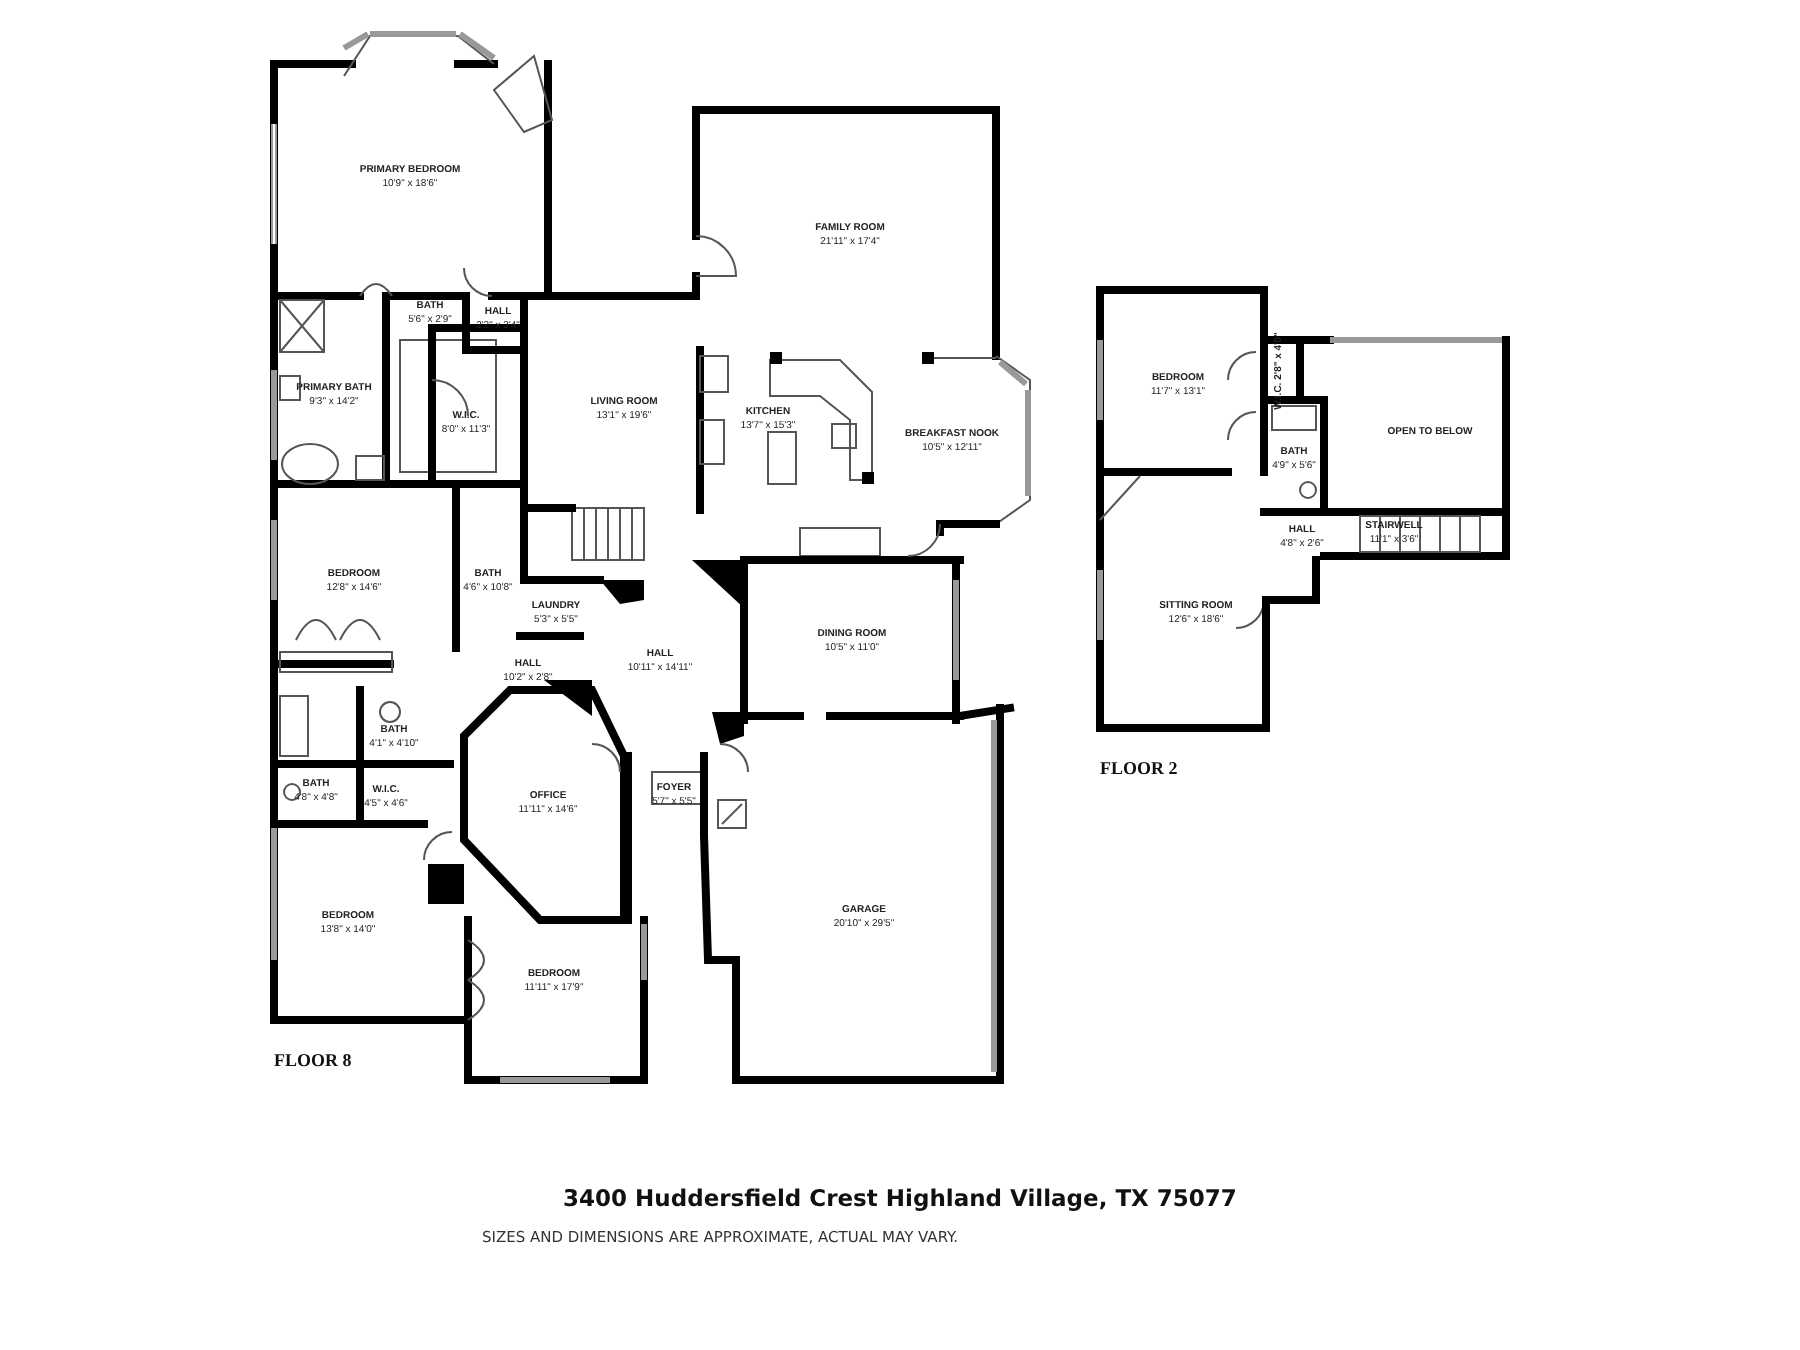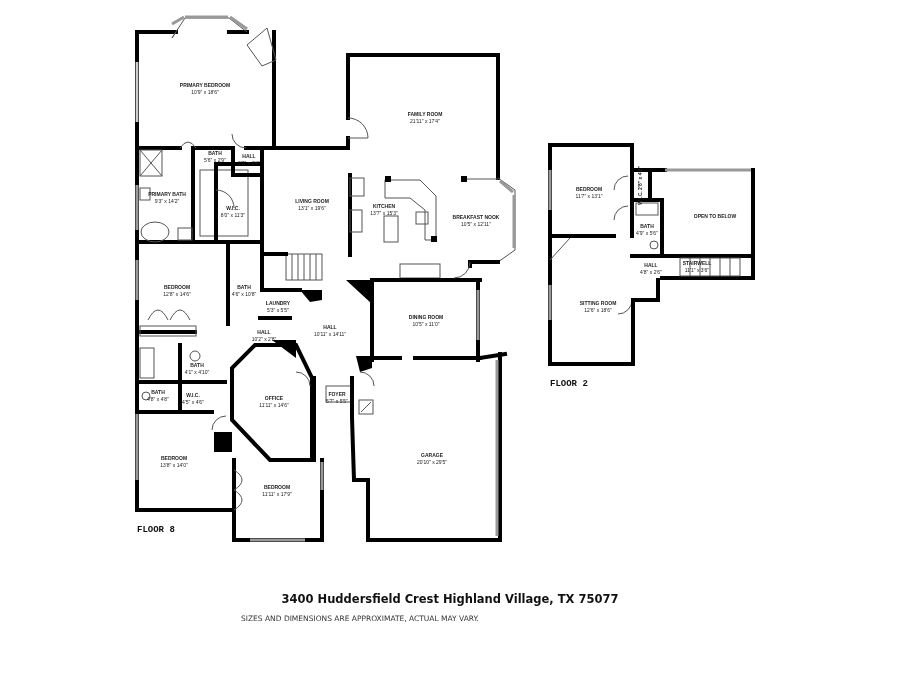--- a/index.html
+++ b/index.html
@@ -5,21 +5,21 @@
   html, body { margin: 0; padding: 0; background: #ffffff; }
   body { width: 900px; height: 675px; position: relative; overflow: hidden; font-family: "Liberation Sans", sans-serif; }
   #plan { position: absolute; left: 0; top: 0; }
   .wall { stroke: #000; stroke-width: 4; fill: none; stroke-linecap: square; }
   .thin { stroke: #555; stroke-width: 1; fill: none; }
   .win { stroke: #999; stroke-width: 3; fill: none; }
   .winc { stroke: #fff; stroke-width: 1; fill: none; }
   .fill-blk { fill: #000; }
   .room-label { position: absolute; font-family: "Liberation Sans", sans-serif; font-size: 5px; font-weight: bold; color: #222; text-align: center; line-height: 7px; white-space: nowrap; transform: translateX(-50%); }
   .room-label .dim { font-weight: normal; display: block; }
-  .floor-label { position: absolute; font-family: Liberation Mono, monospace; font-weight: bold; font-size: 9px; color: #111; }
+  .floor-label { position: absolute; font-family: Liberation Serif, serif; font-weight: bold; font-size: 9px; color: #111; }
   .address { position: absolute; left: 0; width: 900px; top: 592px; text-align: center; font-family: "DejaVu Sans", sans-serif; font-weight: bold; font-size: 11.5px; color: #111; }
   .disclaimer { position: absolute; left: 0; width: 720px; top: 614px; text-align: center; font-family: "DejaVu Sans", sans-serif; font-size: 7.5px; color: #333; }
 </style>
 </head>
 <body>
 
 <svg id="plan" width="900" height="675" viewBox="0 0 900 675">
 
   <g>
 

